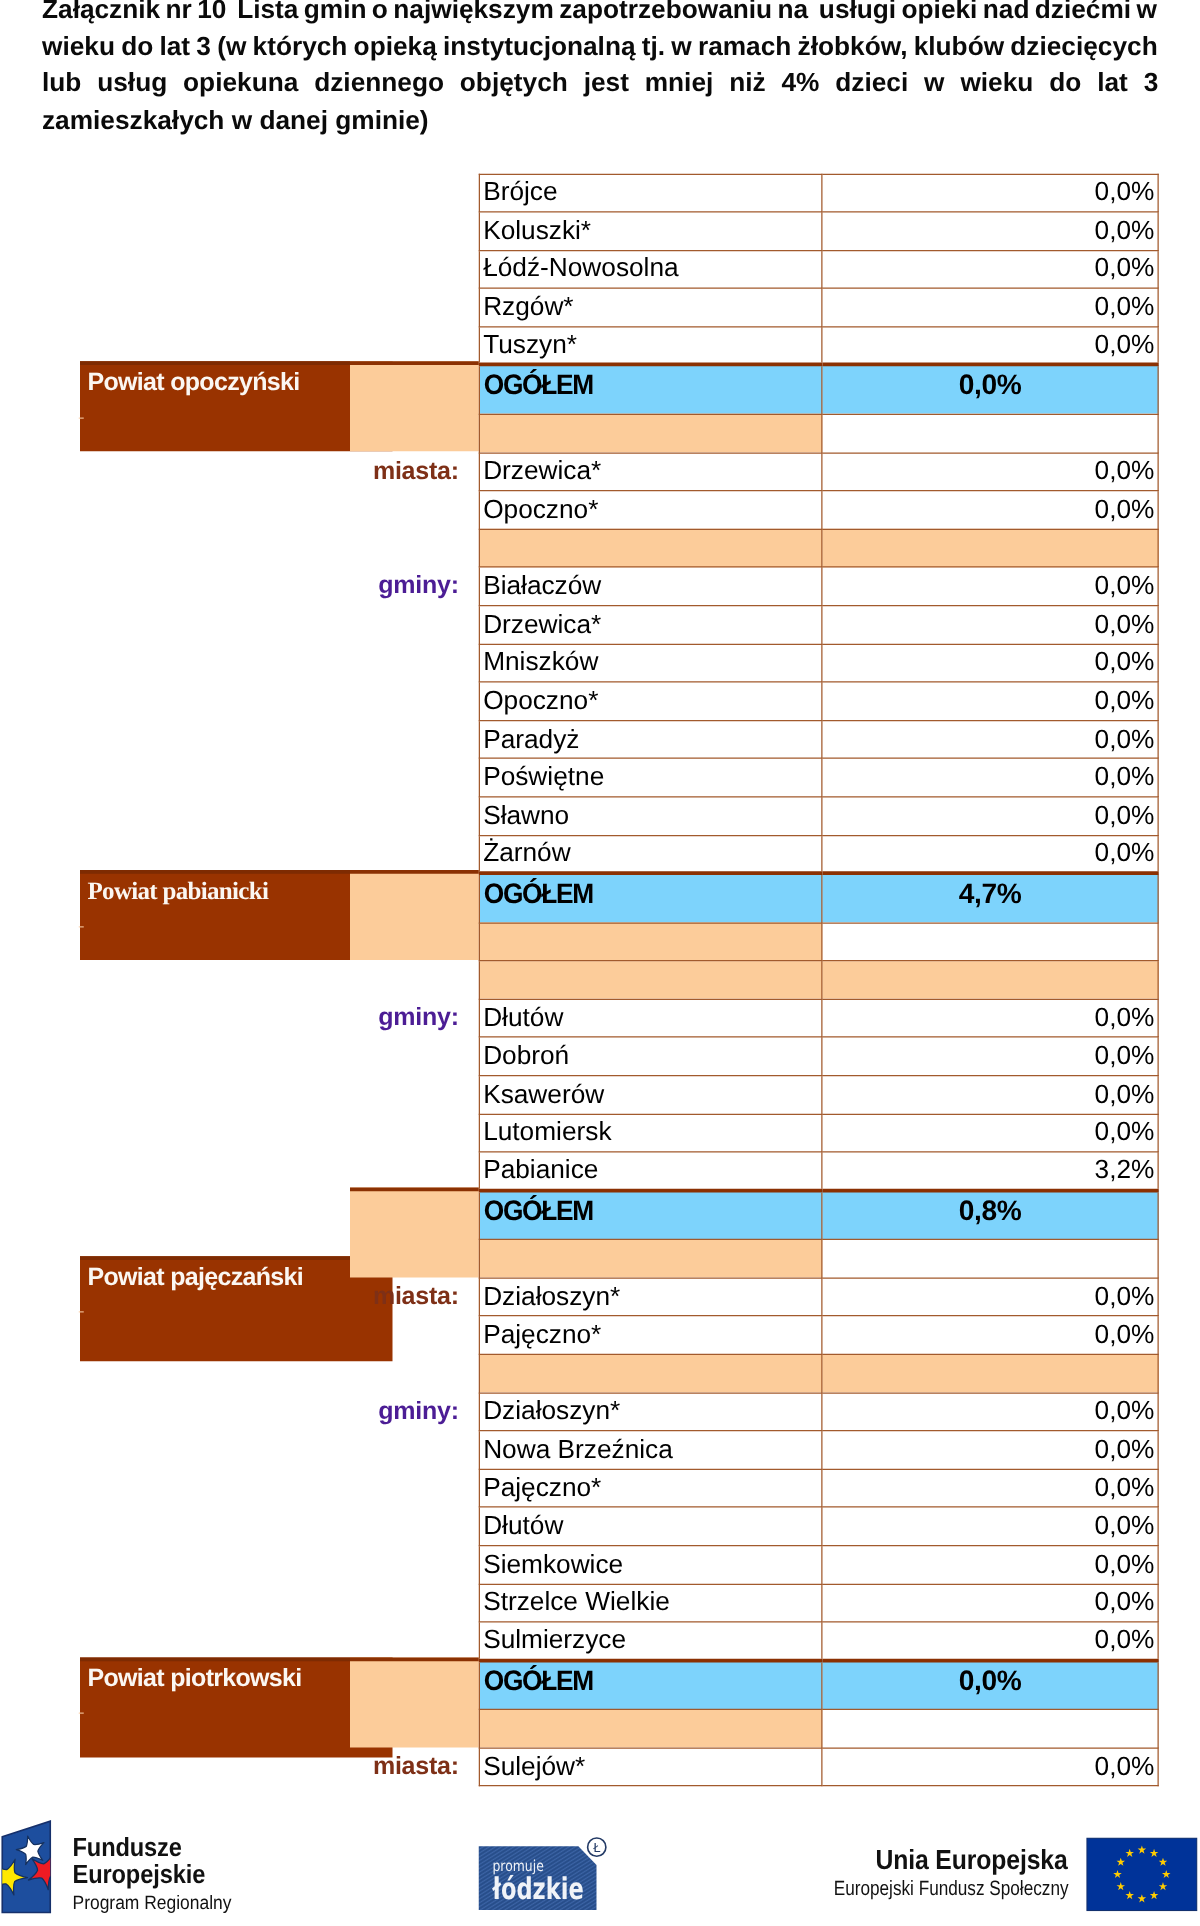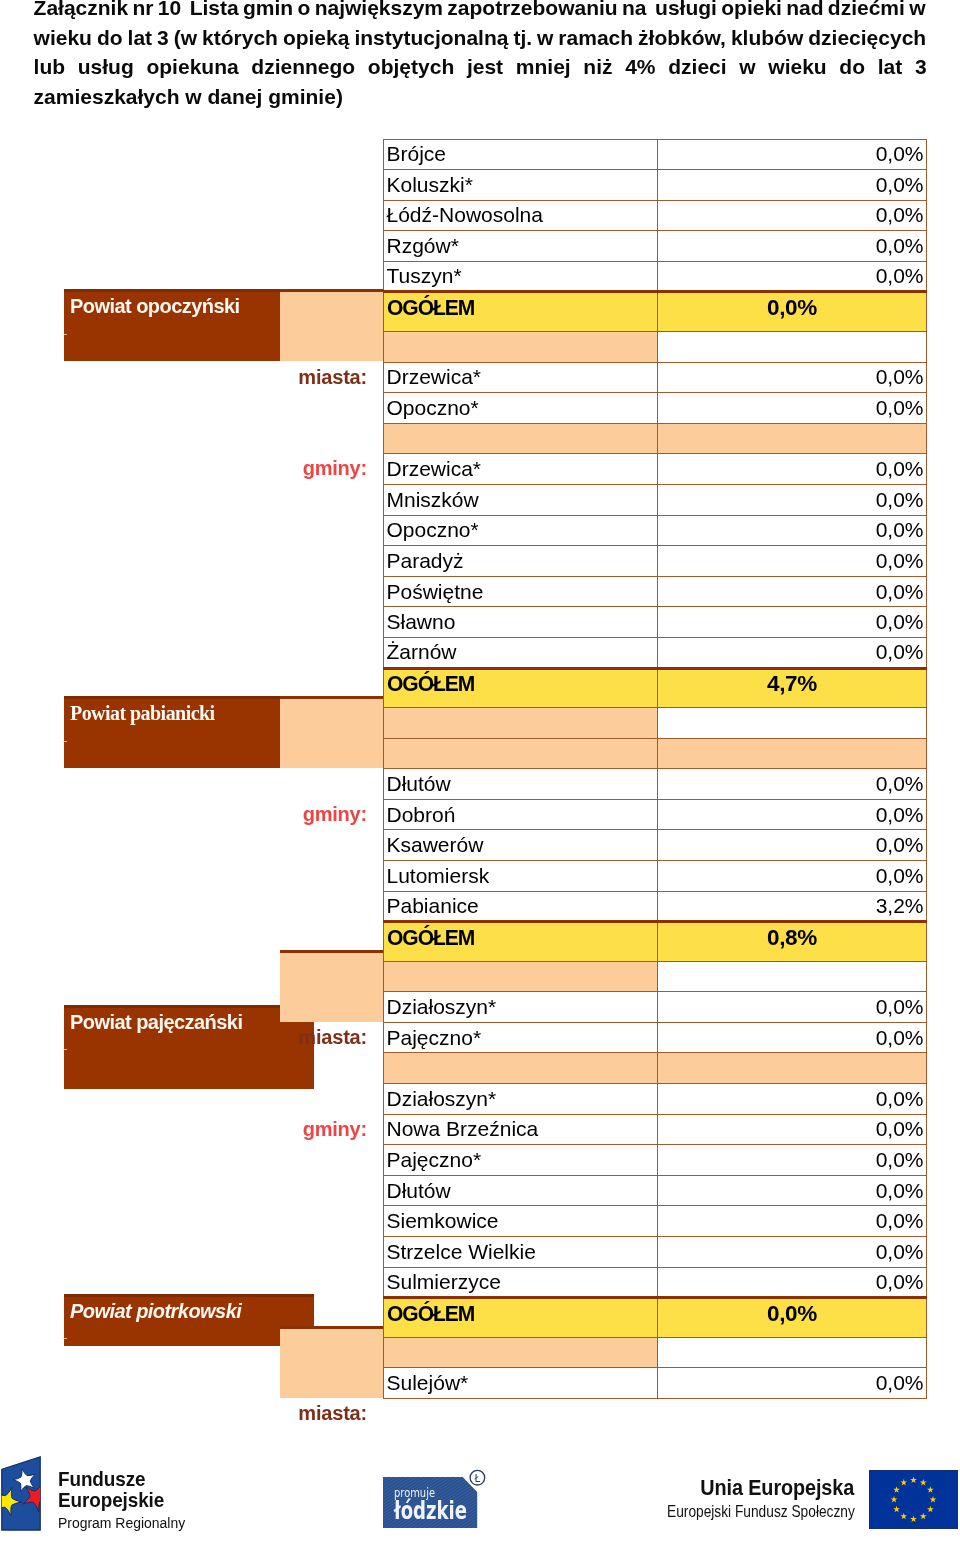--- a/index.html
+++ b/index.html
@@ -11,37 +11,37 @@
   #title .l1{word-spacing:-1.53px;}
   #title .l2{word-spacing:-0.85px;}
   #title .l3{word-spacing:6.86px;}
 
   
   #tbl{position:absolute;left:383px;top:138.5px;width:543px;border-collapse:collapse;table-layout:fixed;font-size:21px;}
   #tbl td{height:30.6px;padding:0 2.5px;box-sizing:border-box;vertical-align:middle;border:1px solid #A25A2D;}
   #tbl td.name{width:274px;}
   #tbl td.val{width:269px;text-align:right;}
   #tbl tr.white td{background:#fff;}
-  #tbl tr.tot td{background:#fde047;font-weight:bold;border-top:3px solid #8B3103;height:39.5px;padding-bottom:8px;
+  #tbl tr.tot td{background:#7dd3fc;font-weight:bold;border-top:3px solid #8B3103;height:39.5px;padding-bottom:8px;
                  font-size:22.5px;letter-spacing:-1.1px;}
   #tbl tr.tot td > i{font-style:normal;display:inline-block;transform-origin:0 0;transform:scaleX(0.935);}
   #tbl tr.tot td.val{text-align:center;letter-spacing:-0.3px;}
   #tbl tr.tot td.val > i{transform:none;}
   #tbl tr.gap td{background:#FCCC9A;}
   #tbl tr.gap td.val.wh{background:#fff;}
 
   
   .powiat{position:absolute;left:30px;width:250px;background:#993300;color:#FBF7F2;font-weight:bold;font-size:20px;
           padding-left:6px;box-sizing:border-box;border-top:3px solid #7E2B02;letter-spacing:-0.55px;margin-left:34px;}
   .powiat span{display:block;margin-top:4px;line-height:20px;}
   .powiat .tick{position:absolute;left:-1px;width:4px;height:1px;background:#F9CDA4;opacity:0.85;}
   .peach{position:absolute;left:280px;width:103px;background:#FCCC9A;border-top:3px solid #8B3103;box-sizing:border-box;}
   .lbl{position:absolute;right:593px;text-align:right;font-weight:bold;font-size:20px;letter-spacing:-0.2px;height:30.6px;line-height:31.5px;}
   .lbl.m{color:#7E3017;}
-  .lbl.g{color:#ef4444;}
+  .lbl.g{color:#4c1d95;}
 
   
   #footer{position:absolute;left:0;top:0;width:912px;height:1541px;pointer-events:none;}
   .felogo{position:absolute;left:0px;top:1452px;width:44px;height:80px;}
   .fetext{position:absolute;left:57.6px;top:1468px;color:#111111;transform-origin:0 0;transform:scaleX(0.90);}
   .fetext .l1,.fetext .l2{font-weight:bold;font-size:21px;line-height:21.3px;letter-spacing:-0.1px;white-space:nowrap;}
   .fetext .l3{font-size:15.5px;line-height:19px;margin-top:2.5px;letter-spacing:0px;white-space:nowrap;}
 
   .lodz{position:absolute;left:378px;top:1464px;width:116px;height:68px;}
 
@@ -70,21 +70,21 @@
     <div class="powiat" style="top: 696px; height: 72px; font-family: Liberation Serif, serif;">
       <span>Powiat pabianicki</span>
       <i class="tick" style="top: 42px;"></i>
     </div>
     <div class="peach" style="top: 696px; height: 72px;"></div>
     <div class="powiat" style="top: 1005px; height: 84px;">
       <span>Powiat pajęczański</span>
       <i class="tick" style="top: 41px;"></i>
     </div>
     <div class="peach" style="top: 950px; height: 72px;"></div>
-    <div class="powiat" style="top: 1294px; height: 52px; font-style: italic;">
+    <div class="powiat" style="top: 1326px; height: 80px;">
       <span>Powiat piotrkowski</span>
       <i class="tick" style="top: 41px;"></i>
     </div>
     <div class="peach" style="top: 1326px; height: 72px;"></div>
   </div>
 <div id="labels">
     <div class="lbl m" style="top: 362px;">miasta:</div>
     <div class="lbl g" style="top: 453px;">gminy:</div>
     <div class="lbl g" style="top: 799px;">gminy:</div>
     <div class="lbl m" style="top: 1022px;">miasta:</div>
@@ -126,20 +126,24 @@
         <td class="name">Drzewica*</td>
         <td class="val">0,0%</td>
       </tr>
       <tr class="white">
         <td class="name">Opoczno*</td>
         <td class="val">0,0%</td>
       </tr>
       <tr class="gap">
         <td class="name"></td>
         <td class="val"></td>
+      </tr>
+      <tr class="white">
+        <td class="name">Białaczów</td>
+        <td class="val">0,0%</td>
       </tr>
       <tr class="white">
         <td class="name">Drzewica*</td>
         <td class="val">0,0%</td>
       </tr>
       <tr class="white">
         <td class="name">Mniszków</td>
         <td class="val">0,0%</td>
       </tr>
       <tr class="white">

